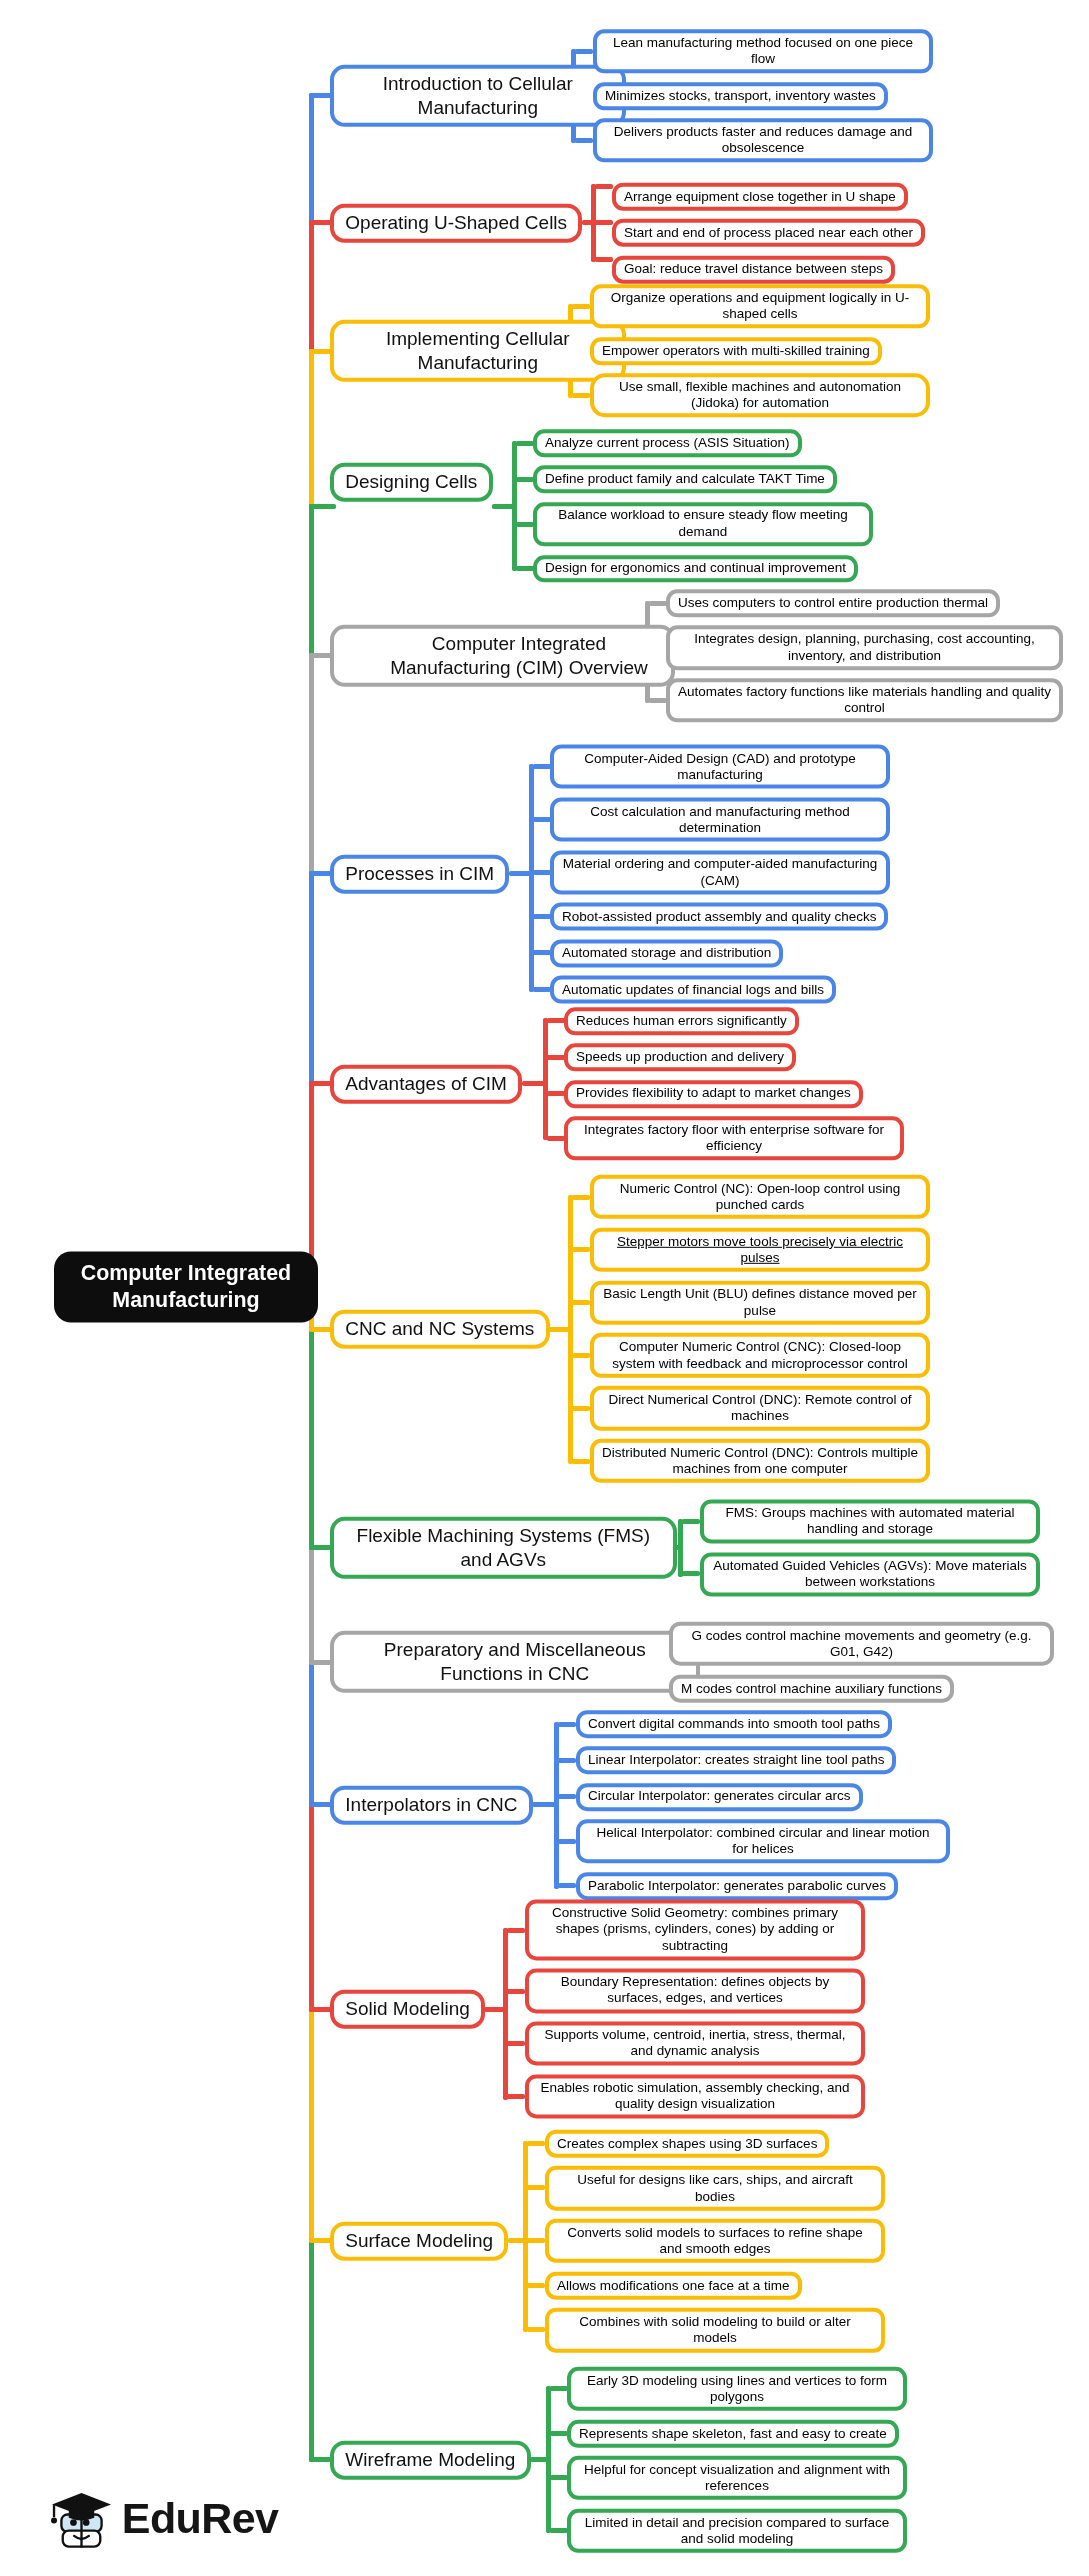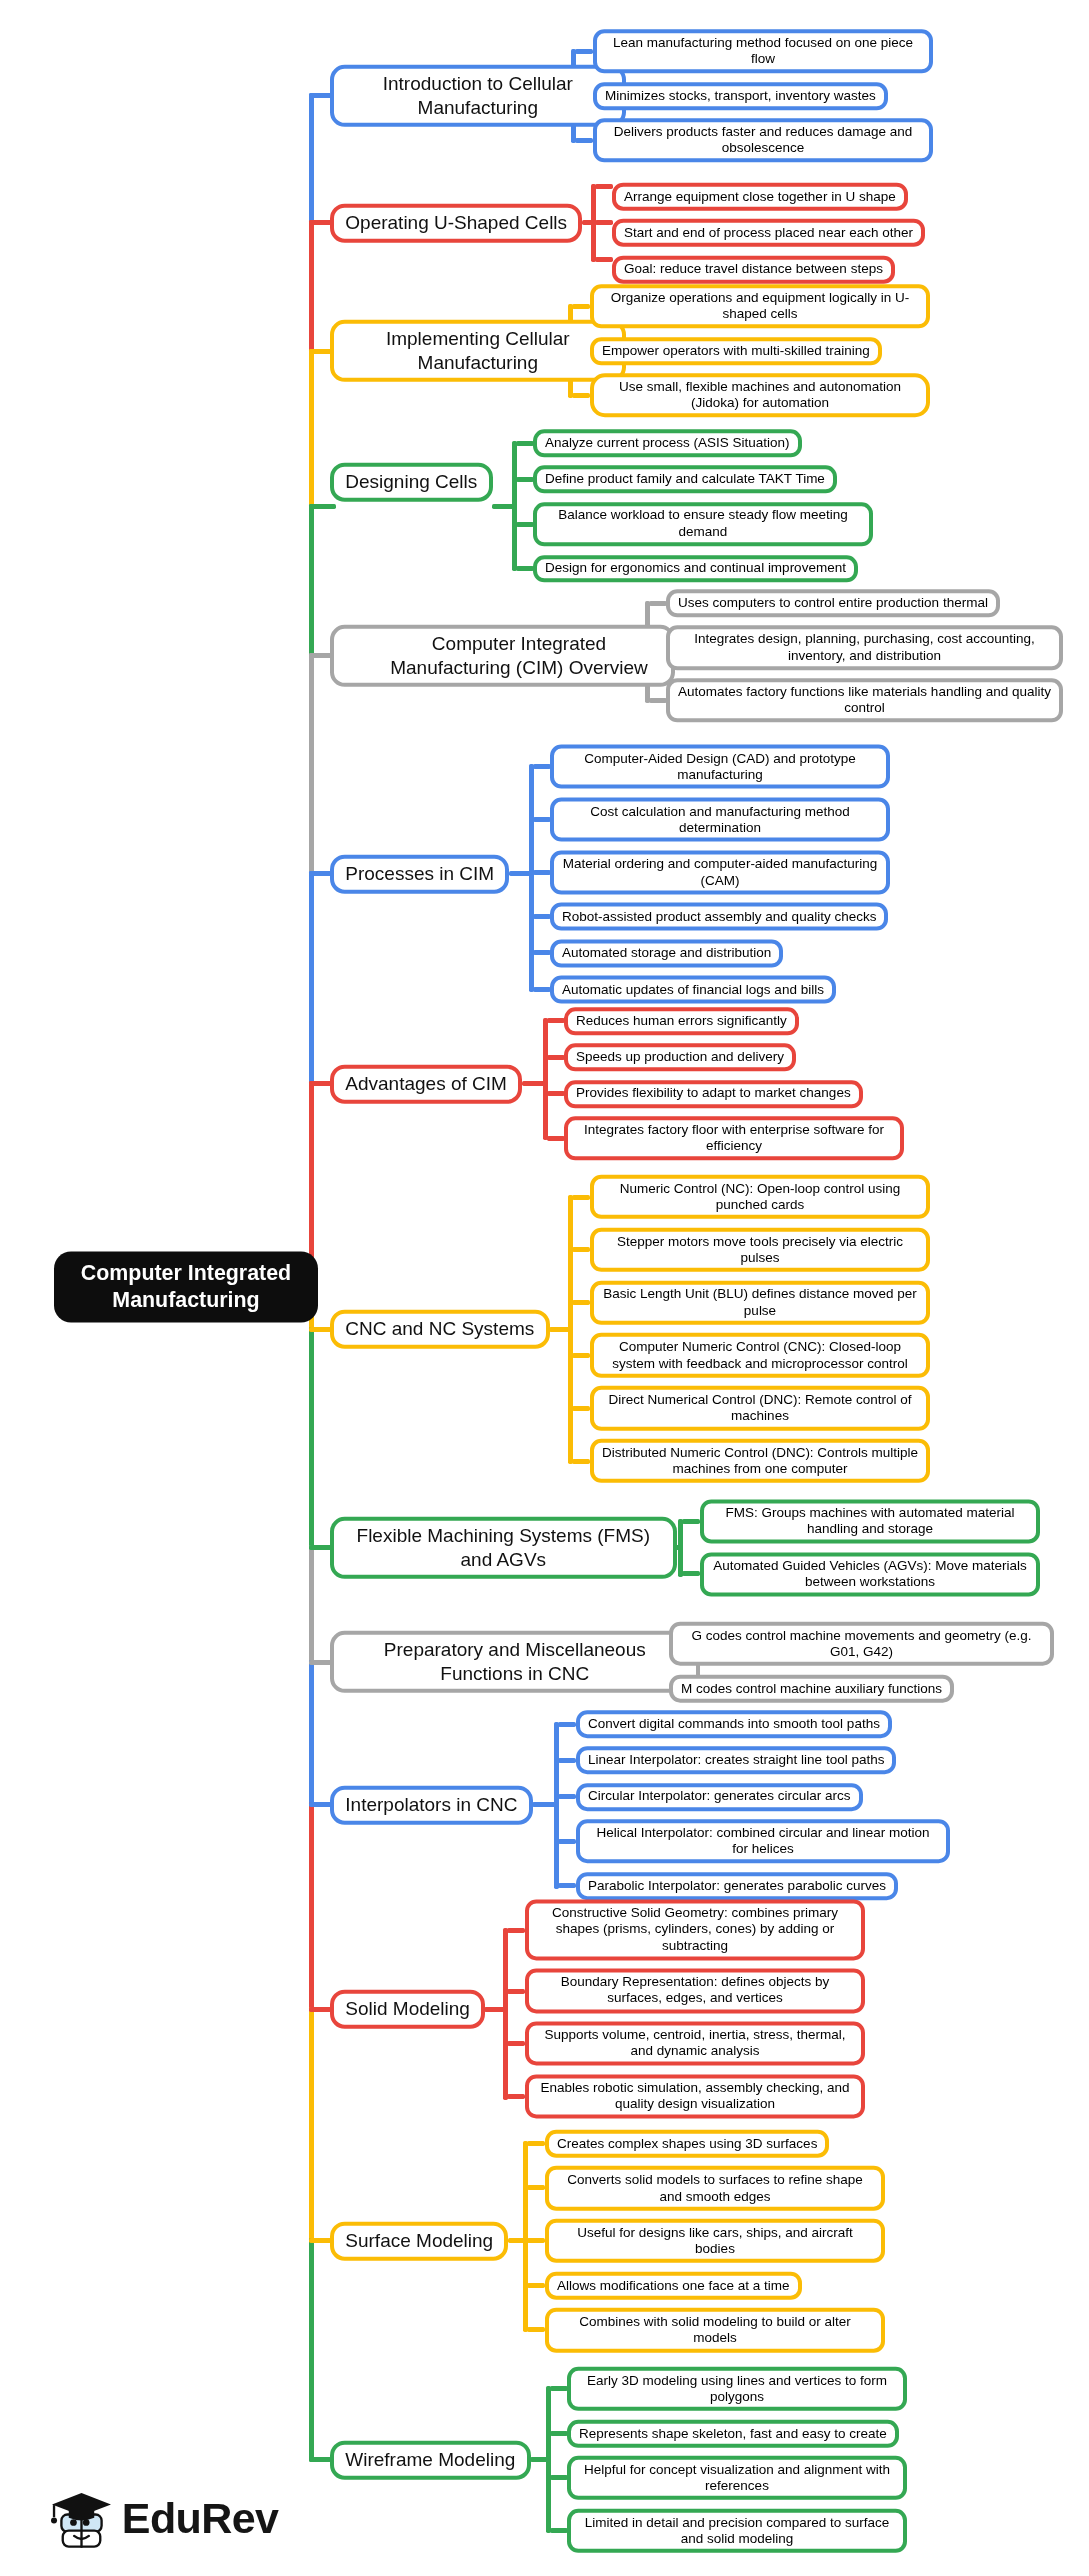--- a/index.html
+++ b/index.html
@@ -107,21 +107,21 @@
     <div class="node topic" style="left: 330px; top: 1084px; border-color: rgb(232, 69, 60); max-width: 265px;">Advantages of CIM</div>
     <div class="leaves" style="left: 564px; top: 1084px;">
       <div class="leaf" style="border-color: rgb(232, 69, 60); max-width: 316px;">Reduces human errors significantly</div>
       <div class="leaf" style="border-color: rgb(232, 69, 60); max-width: 316px;">Speeds up production and delivery</div>
       <div class="leaf" style="border-color: rgb(232, 69, 60); max-width: 316px;">Provides flexibility to adapt to market changes</div>
       <div class="leaf" style="border-color: rgb(232, 69, 60); max-width: 316px;">Integrates factory floor with enterprise software for efficiency</div>
     </div>
     <div class="node topic" style="left: 330px; top: 1329px; border-color: rgb(251, 188, 5); max-width: 265px;">CNC and NC Systems</div>
     <div class="leaves" style="left: 590px; top: 1329px;">
       <div class="leaf" style="border-color: rgb(251, 188, 5); max-width: 316px;">Numeric Control (NC): Open-loop control using punched cards</div>
-      <div class="leaf" style="border-color: rgb(251, 188, 5); max-width: 316px;">Stepper motors move tools precisely via electric pulses</div>
+      <div class="leaf" style="border-color: rgb(251, 188, 5); max-width: 316px; text-decoration: underline;">Stepper motors move tools precisely via electric pulses</div>
       <div class="leaf" style="border-color: rgb(251, 188, 5); max-width: 316px;">Basic Length Unit (BLU) defines distance moved per pulse</div>
       <div class="leaf" style="border-color: rgb(251, 188, 5); max-width: 316px;">Computer Numeric Control (CNC): Closed-loop system with feedback and microprocessor control</div>
       <div class="leaf" style="border-color: rgb(251, 188, 5); max-width: 316px;">Direct Numerical Control (DNC): Remote control of machines</div>
       <div class="leaf" style="border-color: rgb(251, 188, 5); max-width: 316px;">Distributed Numeric Control (DNC): Controls multiple machines from one computer</div>
     </div>
     <div class="node topic" style="left: 330px; top: 1548px; border-color: rgb(52, 168, 83); max-width: 316px;">Flexible Machining Systems (FMS) and AGVs</div>
     <div class="leaves" style="left: 700px; top: 1548px;">
       <div class="leaf" style="border-color: rgb(52, 168, 83); max-width: 316px;">FMS: Groups machines with automated material handling and storage</div>
       <div class="leaf" style="border-color: rgb(52, 168, 83); max-width: 316px;">Automated Guided Vehicles (AGVs): Move materials between workstations</div>
     </div>
@@ -141,22 +141,22 @@
     <div class="node topic" style="left: 330px; top: 2009px; border-color: rgb(232, 69, 60); max-width: 265px;">Solid Modeling</div>
     <div class="leaves" style="left: 525px; top: 2009px;">
       <div class="leaf" style="border-color: rgb(232, 69, 60); max-width: 316px;">Constructive Solid Geometry: combines primary shapes (prisms, cylinders, cones) by adding or subtracting</div>
       <div class="leaf" style="border-color: rgb(232, 69, 60); max-width: 316px;">Boundary Representation: defines objects by surfaces, edges, and vertices</div>
       <div class="leaf" style="border-color: rgb(232, 69, 60); max-width: 316px;">Supports volume, centroid, inertia, stress, thermal, and dynamic analysis</div>
       <div class="leaf" style="border-color: rgb(232, 69, 60); max-width: 316px;">Enables robotic simulation, assembly checking, and quality design visualization</div>
     </div>
     <div class="node topic" style="left: 330px; top: 2241px; border-color: rgb(251, 188, 5); max-width: 265px;">Surface Modeling</div>
     <div class="leaves" style="left: 545px; top: 2241px;">
       <div class="leaf" style="border-color: rgb(251, 188, 5); max-width: 316px;">Creates complex shapes using 3D surfaces</div>
+      <div class="leaf" style="border-color: rgb(251, 188, 5); max-width: 316px;">Useful for designs like cars, ships, and aircraft bodies</div>
       <div class="leaf" style="border-color: rgb(251, 188, 5); max-width: 316px;">Converts solid models to surfaces to refine shape and smooth edges</div>
-      <div class="leaf" style="border-color: rgb(251, 188, 5); max-width: 316px;">Useful for designs like cars, ships, and aircraft bodies</div>
       <div class="leaf" style="border-color: rgb(251, 188, 5); max-width: 316px;">Allows modifications one face at a time</div>
       <div class="leaf" style="border-color: rgb(251, 188, 5); max-width: 316px;">Combines with solid modeling to build or alter models</div>
     </div>
     <div class="node topic" style="left: 330px; top: 2460px; border-color: rgb(52, 168, 83); max-width: 265px;">Wireframe Modeling</div>
     <div class="leaves" style="left: 567px; top: 2460px;">
       <div class="leaf" style="border-color: rgb(52, 168, 83); max-width: 316px;">Early 3D modeling using lines and vertices to form polygons</div>
       <div class="leaf" style="border-color: rgb(52, 168, 83); max-width: 316px;">Represents shape skeleton, fast and easy to create</div>
       <div class="leaf" style="border-color: rgb(52, 168, 83); max-width: 316px;">Helpful for concept visualization and alignment with references</div>
       <div class="leaf" style="border-color: rgb(52, 168, 83); max-width: 316px;">Limited in detail and precision compared to surface and solid modeling</div>
     </div>

